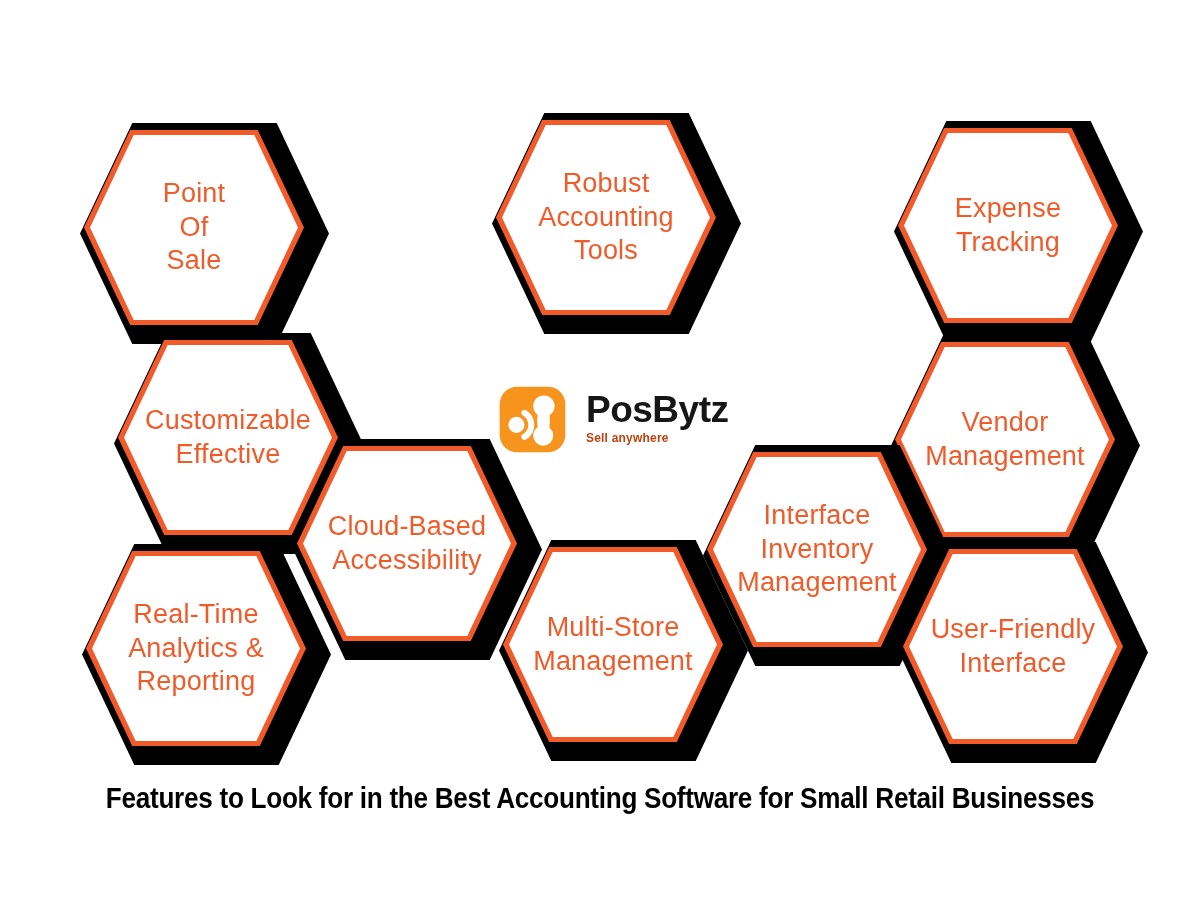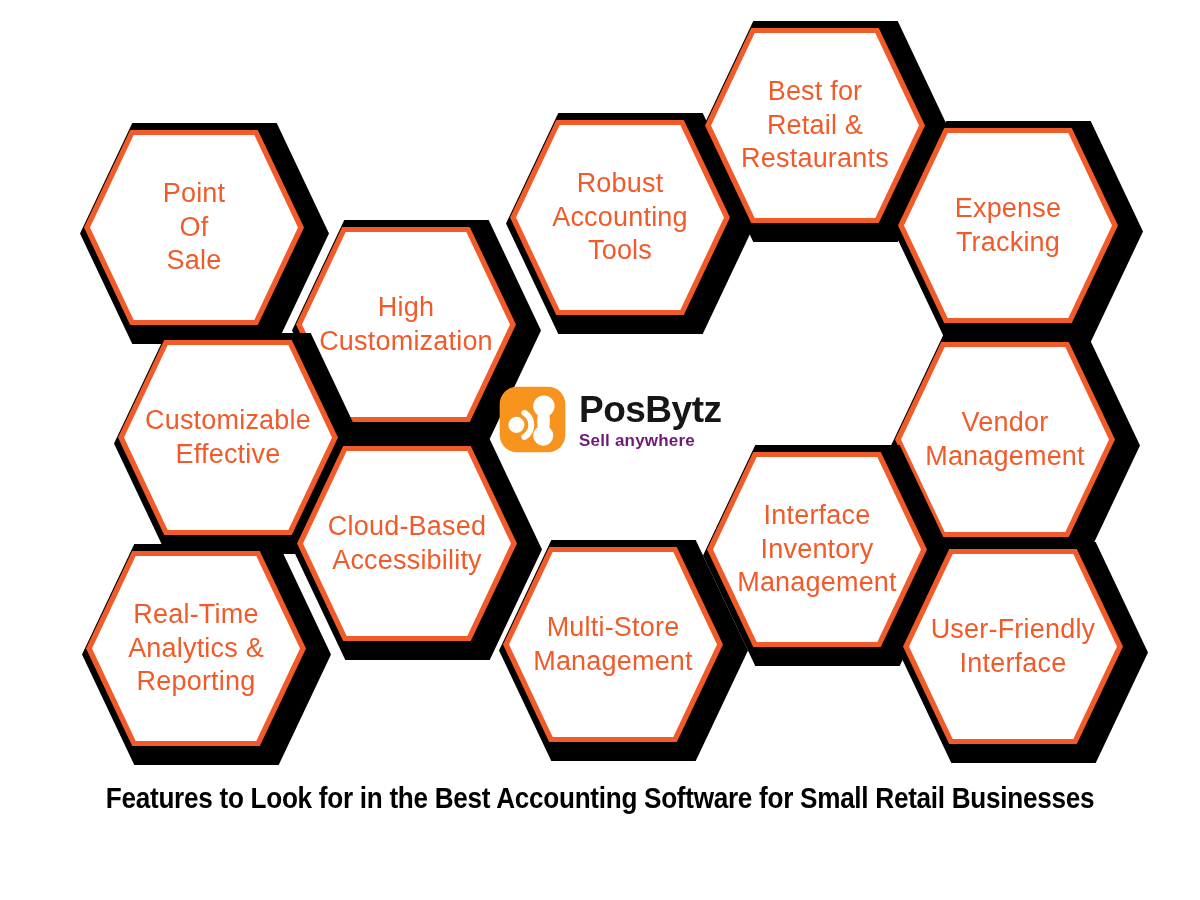--- a/index.html
+++ b/index.html
@@ -43,31 +43,31 @@
     text-align: center;
     color: #F15A29;
     font-size: 27px;
     line-height: 1.24;
     letter-spacing: 0.2px;
   }
 
   
   .logo { position: absolute; left: 499px; top: 386px; display: flex; }
   .logo-icon { width: 67px; height: 67px; }
-  .logo-text { margin-left: 13px; padding-top: 5px; }
+  .logo-text { margin-left: 20px; padding-top: 5px; }
   .logo-name {
     color: #161616;
     font-size: 37px;
     font-weight: bold;
     letter-spacing: -0.5px;
     line-height: 1.0;
   }
   .logo-tagline {
-    color: #701a75;
-    font-size: 17px;
+    color: #c2410c;
+    font-size: 12px;
     font-weight: bold;
     margin-top: 3px;
     letter-spacing: 0.2px;
   }
 
   
   .title {
     position: absolute;
     left: 0; right: 0; top: 782px;
     text-align: center;
@@ -88,61 +88,42 @@
     <div class="hex-body">
       <div class="hex-inner">
         <span class="hex-label">Point
 Of
 Sale</span>
       </div>
     </div>
   </div>
 
 
-  <div class="hex" style="left:510px; top:120px">
+  <div class="hex" style="left:496px; top:120px">
     <div class="hex-shadow"></div>
     <div class="hex-body">
       <div class="hex-inner">
         <span class="hex-label">Robust
 Accounting
 Tools</span>
       </div>
     </div>
   </div>
 
-  <div class="hex" style="left:705px; top:28px">
-    <div class="hex-shadow"></div>
-    <div class="hex-body">
-      <div class="hex-inner">
-        <span class="hex-label">Best for
-Retail &amp;
-Restaurants</span>
-      </div>
-    </div>
-  </div>
 
   <div class="hex" style="left:898px; top:128px">
     <div class="hex-shadow"></div>
     <div class="hex-body">
       <div class="hex-inner">
         <span class="hex-label">Expense
 Tracking</span>
       </div>
     </div>
   </div>
 
-  <div class="hex" style="left:296px; top:227px">
-    <div class="hex-shadow"></div>
-    <div class="hex-body">
-      <div class="hex-inner">
-        <span class="hex-label">High
-Customization</span>
-      </div>
-    </div>
-  </div>
 
 
   <div class="hex" style="left:118px; top:340px">
     <div class="hex-shadow"></div>
     <div class="hex-body">
       <div class="hex-inner">
         <span class="hex-label">Customizable
 Effective</span>
       </div>
     </div>

